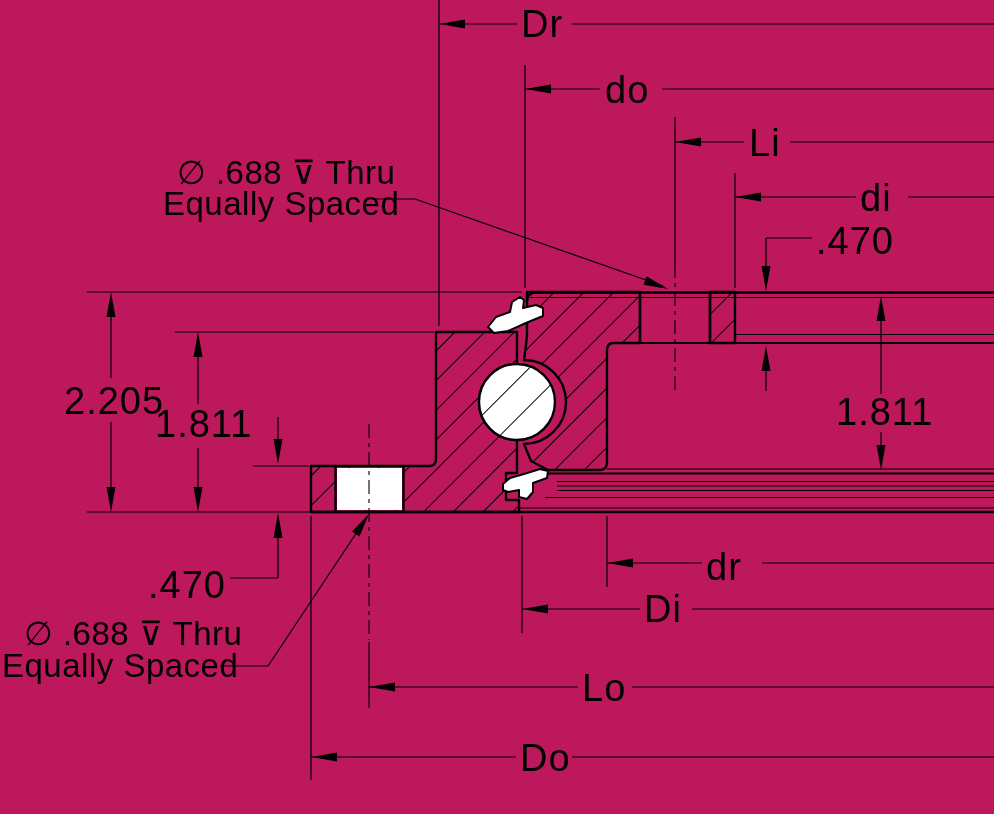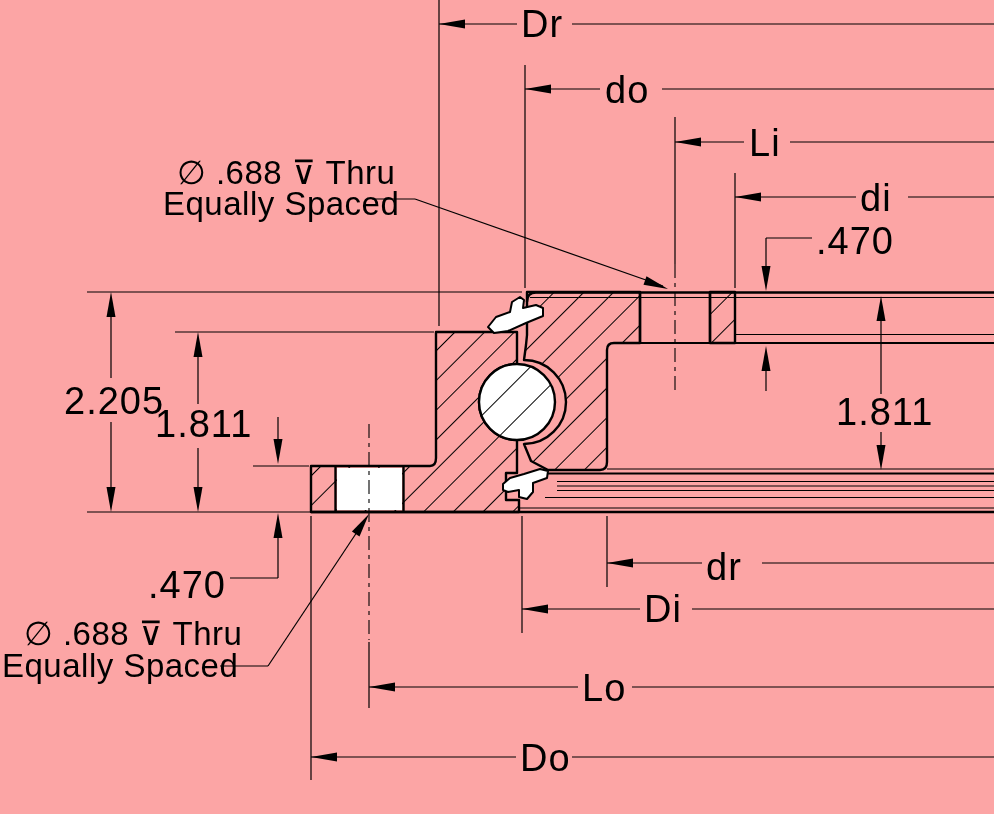--- a/index.html
+++ b/index.html
@@ -1,16 +1,16 @@
 <!DOCTYPE html>
 <html><head>
 <meta charset="utf-8">
 <style>
   html,body{margin:0;padding:0;background:#ffffff;}
-  .stage{position:relative;width:994px;height:814px;background:#fca5a5;overflow:hidden;}
+  .stage{position:relative;width:994px;height:814px;background:#be185d;overflow:hidden;}
   svg{display:block;}
   text{font-family:"Liberation Sans", sans-serif; fill:#000;}
   .dim-text{font-size:38px;letter-spacing:1px;}
   .num-text{font-size:38px;letter-spacing:1px;}
   .callout-text{font-size:33px;letter-spacing:0.5px;}
   .thin{stroke:#000;stroke-width:1.2;fill:none;}
   .thick{stroke:#000;stroke-width:2.4;fill:none;}
   .thick2{stroke:#000;stroke-width:2.0;fill:none;}
   .arrow{fill:#000;stroke:none;}
   .centerline{stroke:#000;stroke-width:1.1;fill:none;stroke-dasharray:14 5 4 5;}

